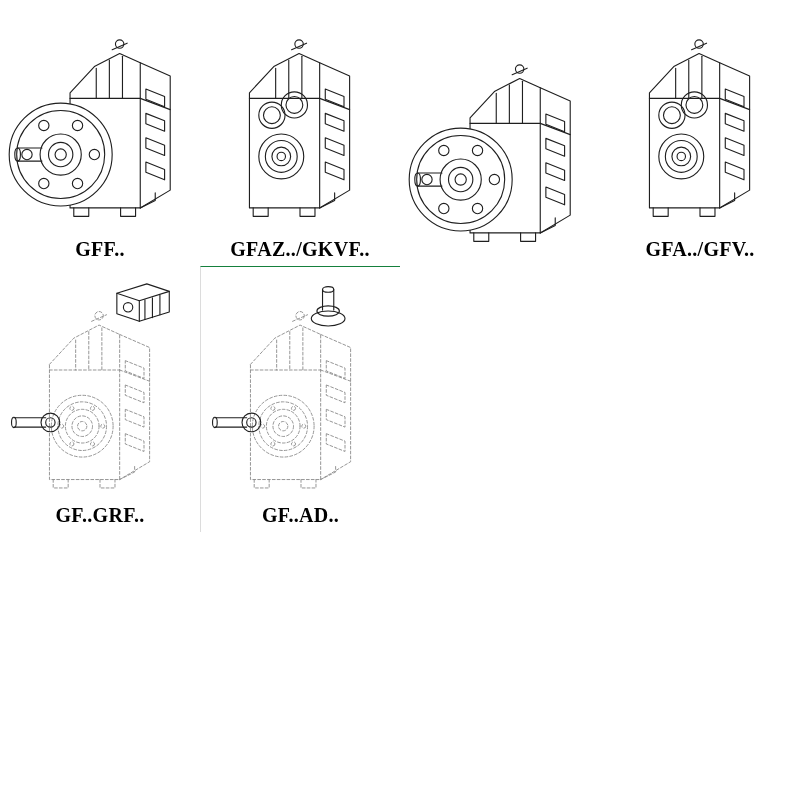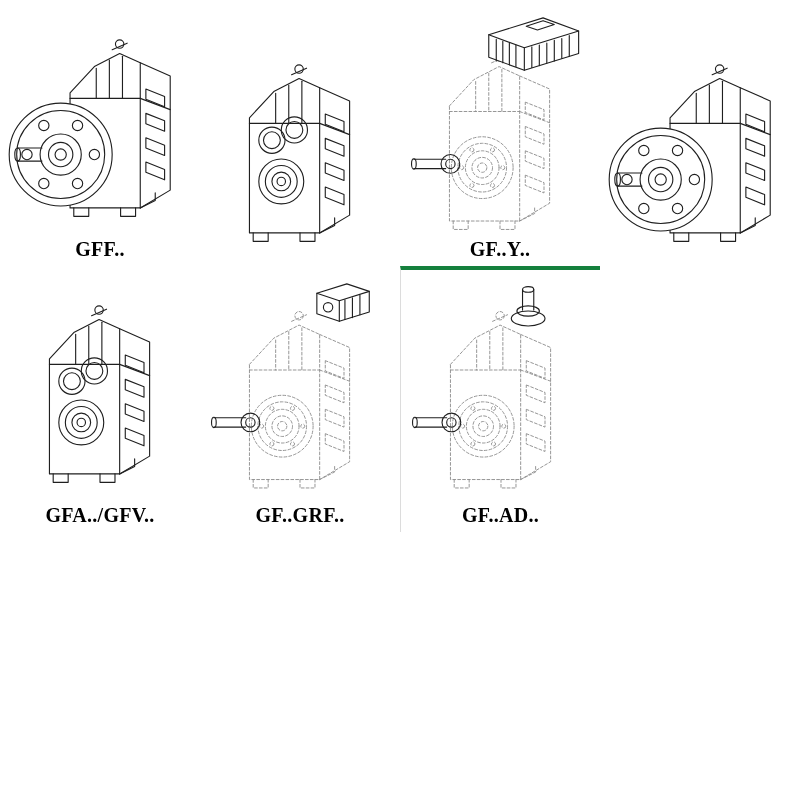--- a/index.html
+++ b/index.html
@@ -19,21 +19,21 @@
   .gsvg { width: 192px; height: 220px; display: block; }
   figcaption.lbl {
     font-family: "Liberation Serif", "DejaVu Serif", serif;
     font-weight: 700; font-size: 20px; color: #000;
     letter-spacing: 0.3px; line-height: 1.15; margin-top: 2px;
     white-space: nowrap; text-align: center;
   }
   .lbl-lg { font-size: 22px; }
   .ln { stroke: #1f1f1f; fill: none; stroke-width: 1.2; stroke-linejoin: round; stroke-linecap: round; }
   .ph { stroke: #8f8f8f; fill: none; stroke-width: 1; stroke-dasharray: 3 2.2; stroke-linejoin: round; stroke-linecap: round; }
-  .boxed { border-top: 4px solid #15803d; border-left: 1px solid #dcdcdc; }
+  .boxed { border-top: 1px solid #15803d; border-left: 1px solid #dcdcdc; }
 </style>
 </head>
 <body>
 
 <svg width="0" height="0" style="position:absolute" aria-hidden="true">
   <defs>
     <g id="body">
       <path d="M46 82 L72 54 L99 40 L121 50 L121 205 L46 205 Z"></path>
       <path d="M121 50 L153 64 L153 186 L121 205"></path>
       <path d="M46 88 L121 88"></path>
@@ -157,40 +157,28 @@
   </figure>
 
   <figure class="cell">
     <svg class="gsvg" viewBox="0 0 200 235">
       <g class="ln">
         <use href="#body"></use>
         <use href="#twin"></use>
         <use href="#hub"></use>
       </g>
     </svg>
-  </figure>
-
-
-
-
-
-
-  <figure class="cell">
-    <svg class="gsvg" viewBox="0 0 200 235">
-      <g class="ph">
-        <use href="#body" y="14"></use>
-        <use href="#rings" y="10"></use>
-      </g>
-      <g class="ln">
-        <use href="#motor"></use>
-        <use href="#shaftLeft" y="10"></use>
-      </g>
-    </svg>
-    <figcaption class="lbl">GF..Y..</figcaption>
-  </figure>
+    <figcaption class="lbl">GFAZ../GKVF..</figcaption>
+  </figure>
+
+
+
+
+
+
 
   <figure class="cell">
     <svg class="gsvg" viewBox="0 0 200 235">
       <g class="ln">
         <use href="#body" x="22"></use>
         <use href="#flangeDisc"></use>
       </g>
     </svg>
   </figure>
 

